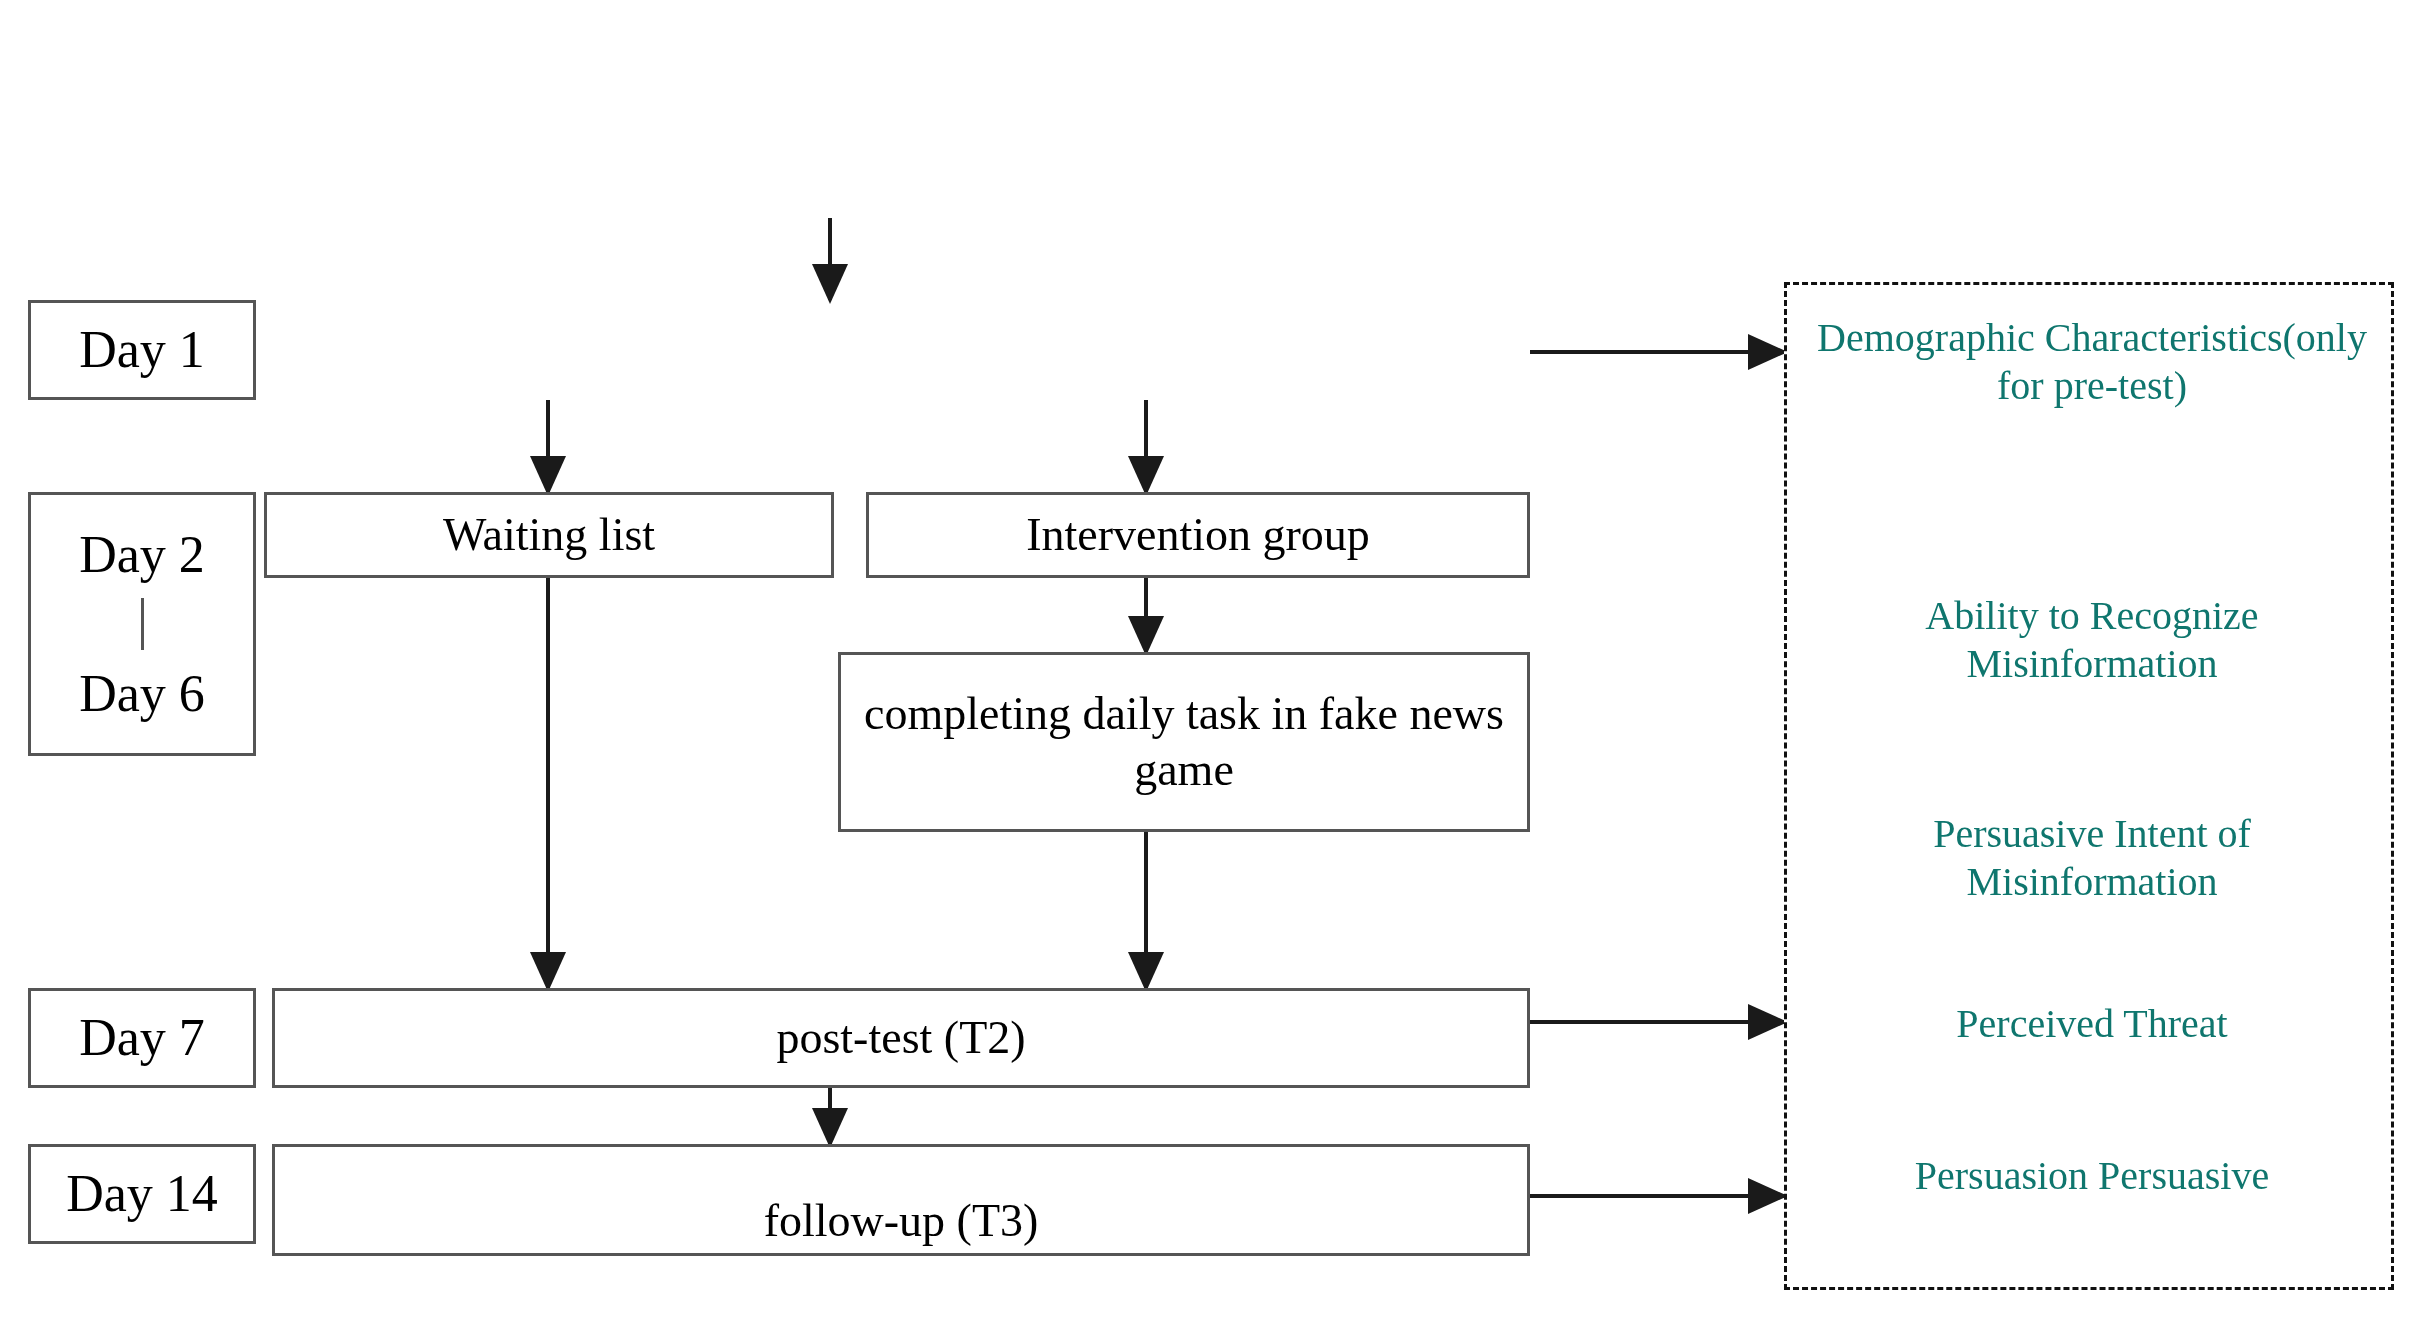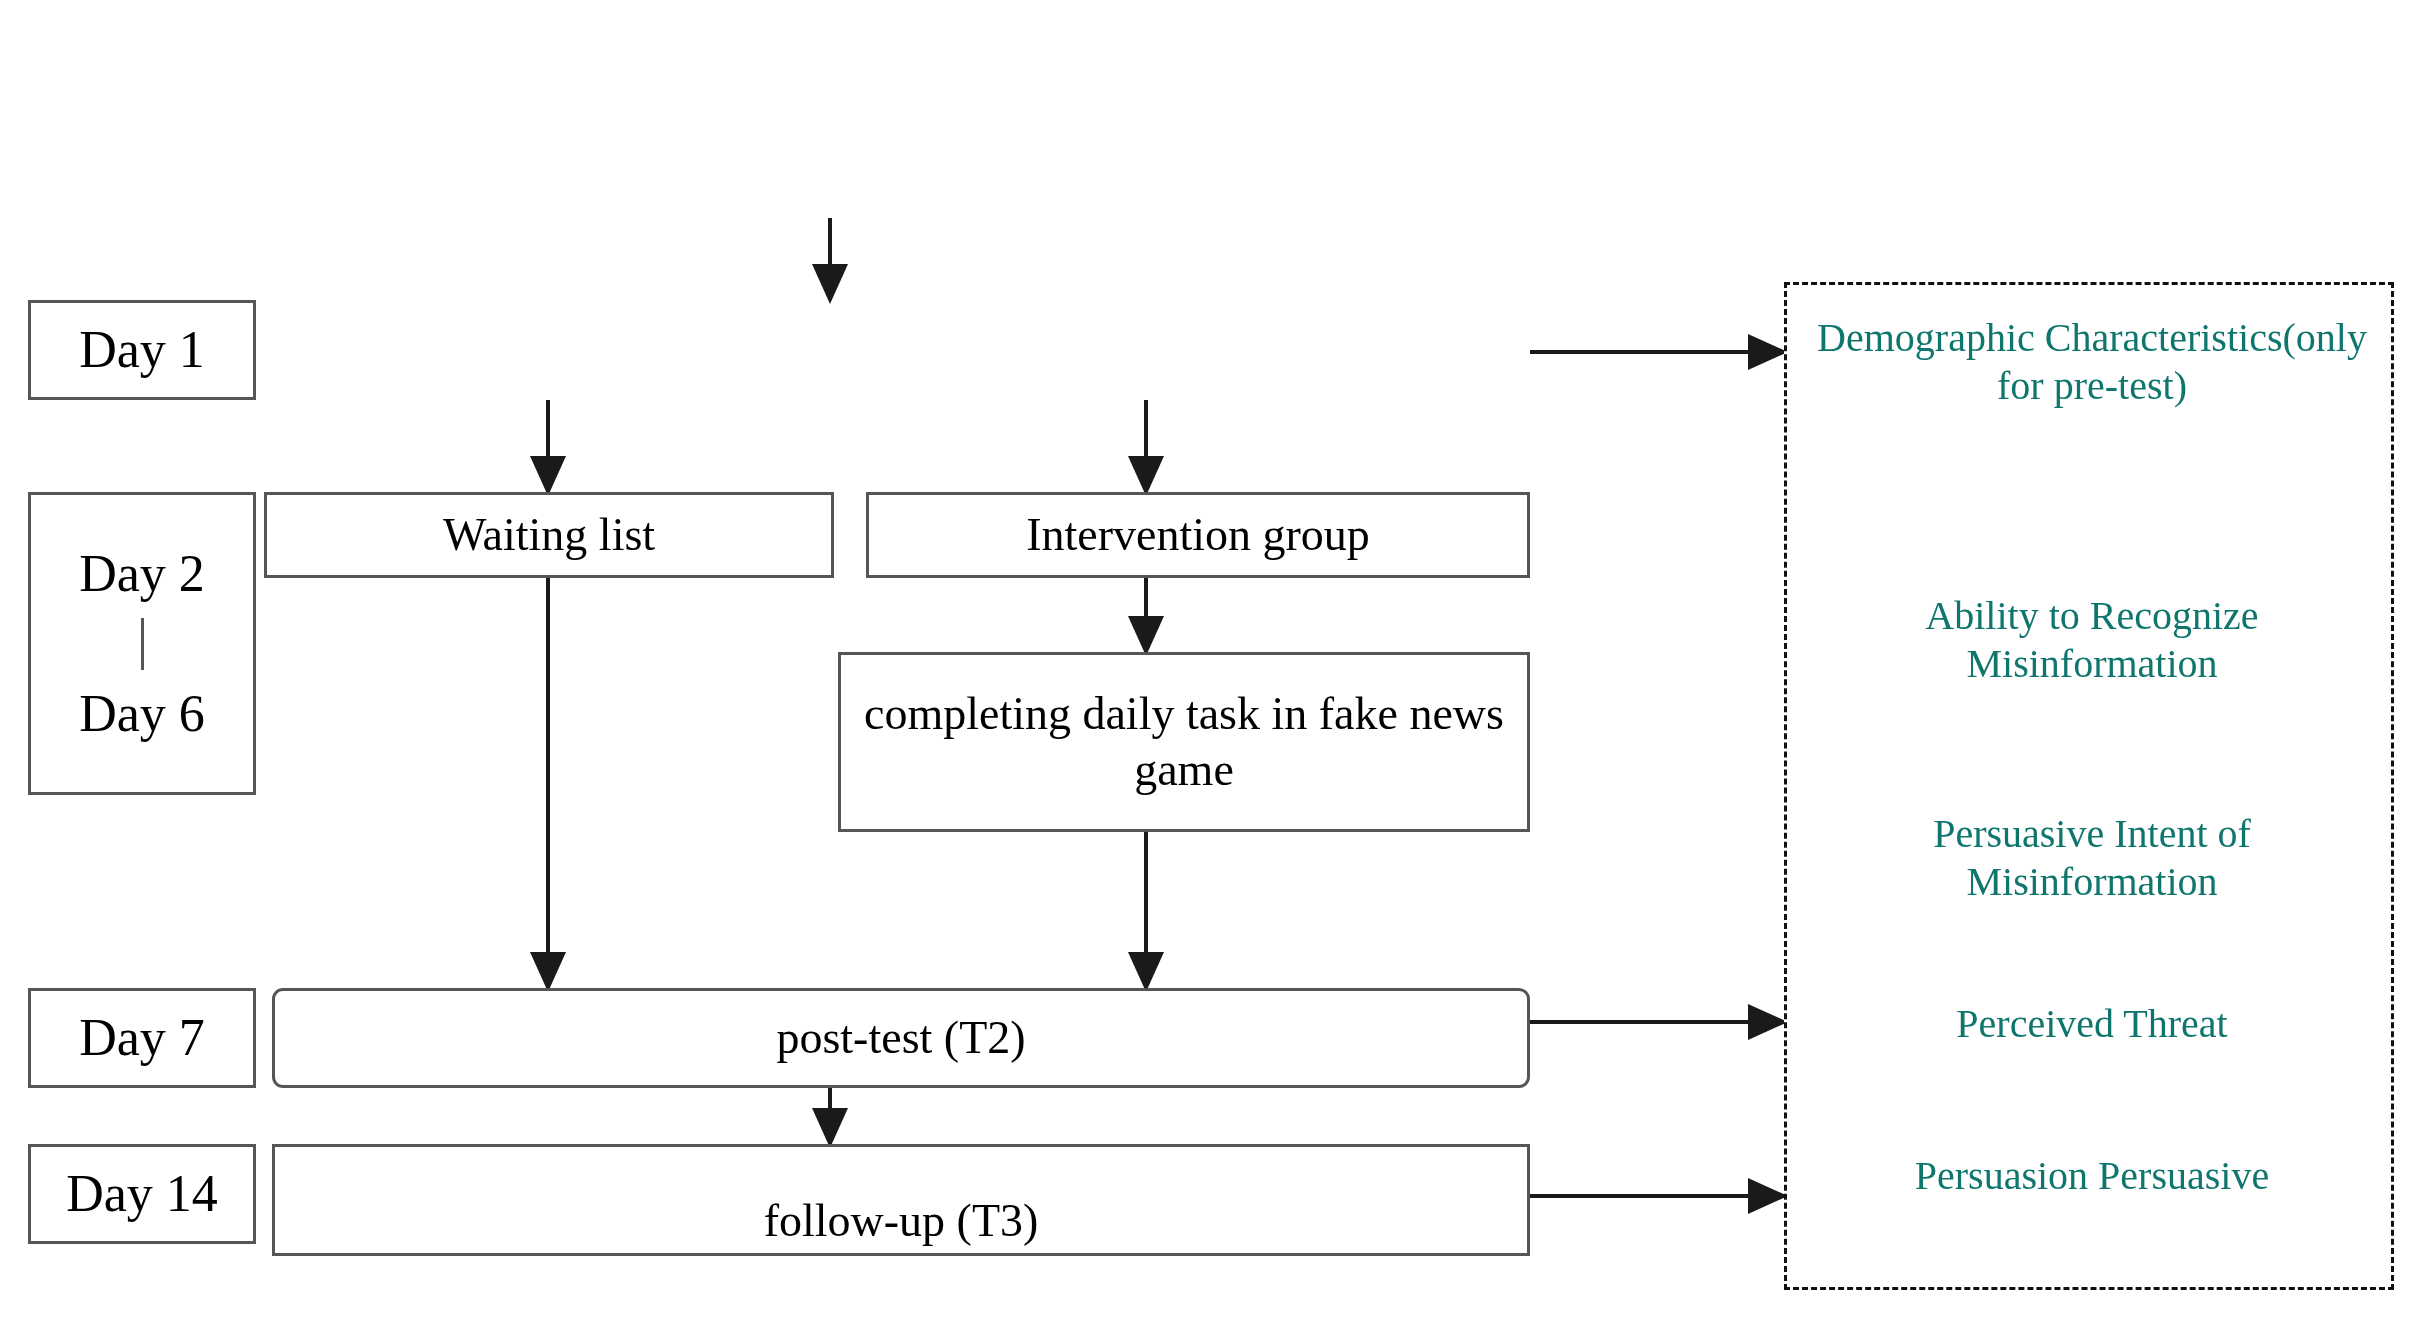--- a/index.html
+++ b/index.html
@@ -111,21 +111,21 @@
     <line x1="1530" y1="1022" x2="1784" y2="1022" stroke="#1a1a1a" stroke-width="4" marker-end="url(#ah)"></line>
 
     <line x1="1530" y1="1196" x2="1784" y2="1196" stroke="#1a1a1a" stroke-width="4" marker-end="url(#ah)"></line>
   </svg>
 
 
   <div class="node day-node" style="left:28px; top:300px; width:228px; height:100px;">
     <span class="node-text">Day 1</span>
   </div>
 
-  <div class="node day-node day-range" style="left:28px; top:492px; width:228px; height:303px;gap:12px;">
+  <div class="node day-node day-range" style="left:28px; top:492px; width:228px; height:264px;gap:12px;">
     <span class="node-text">Day 2</span>
     <span class="tick"></span>
     <span class="node-text">Day 6</span>
   </div>
 
   <div class="node day-node" style="left:28px; top:988px; width:228px; height:100px;">
     <span class="node-text">Day 7</span>
   </div>
 
   <div class="node day-node" style="left:28px; top:1144px; width:228px; height:100px;">
@@ -138,21 +138,21 @@
   </div>
 
   <div class="node" style="left:866px; top:492px; width:664px; height:86px;">
     <span class="node-text">Intervention group</span>
   </div>
 
   <div class="node" style="left:838px; top:652px; width:692px; height:180px;">
     <span class="node-text">completing daily task in fake news game</span>
   </div>
 
-  <div class="node" style="left:272px; top:988px; width:1258px; height:100px;border-radius:11px;">
+  <div class="node" style="left:272px; top:988px; width:1258px; height:100px;">
     <span class="node-text">post-test (T2)</span>
   </div>
 
   <div class="node" style="left:272px; top:1144px; width:1258px; height:112px;align-items:flex-end;">
     <span class="node-text">follow-up (T3)</span>
   </div>
 
   <div class="outcome-panel" style="left:1784px; top:282px; width:610px; height:1008px;"></div>
 
   <div class="outcome-item" style="left:1812px; top:314px; width:560px;">Demographic Characteristics(only for pre-test)</div>

